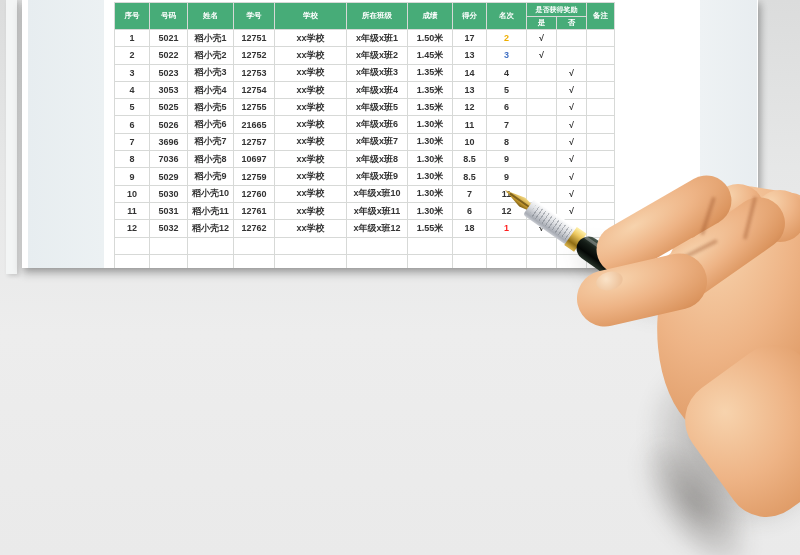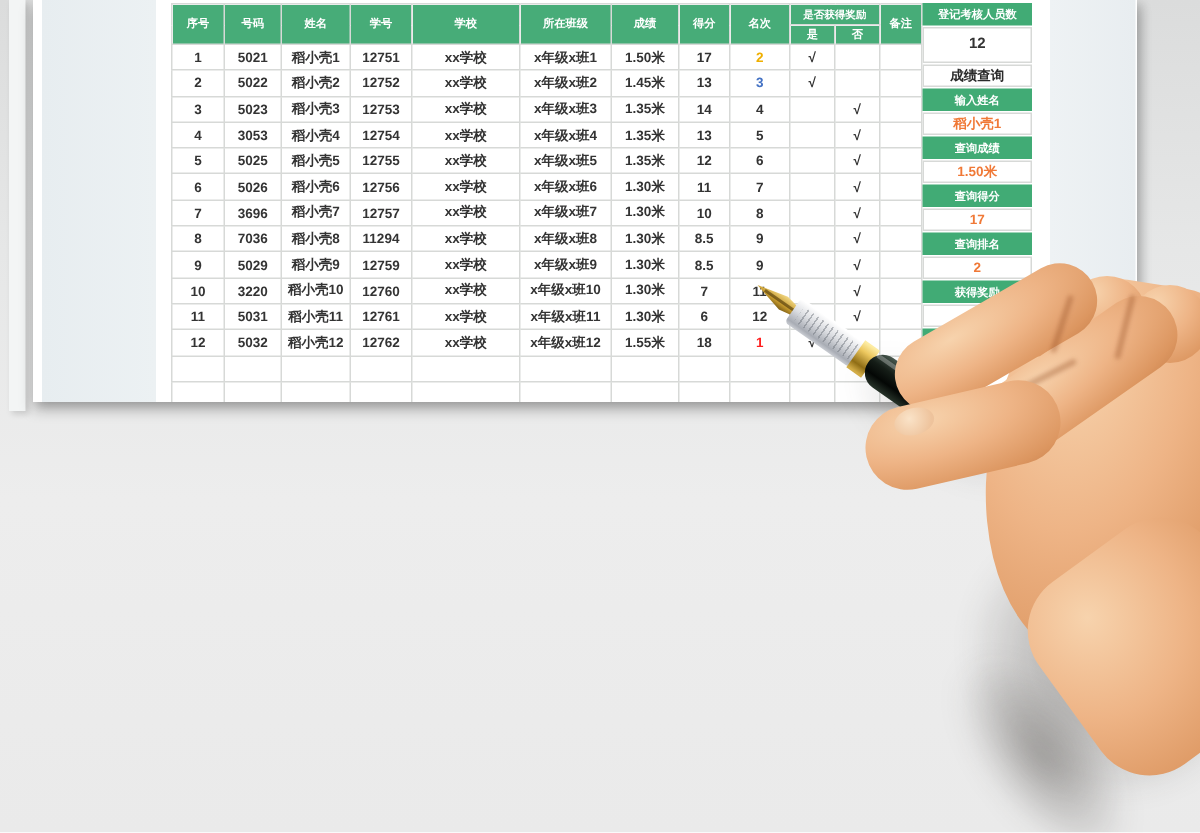--- a/index.html
+++ b/index.html
@@ -206,21 +206,21 @@
             <td>12</td>
             <td style="color: rgb(51, 51, 51);">6</td>
             <td class="chk"></td>
             <td class="chk">√</td>
             <td></td>
           </tr>
           <tr>
             <td>6</td>
             <td>5026</td>
             <td class="col-name">稻小壳6</td>
-            <td>12756</td>
+            <td>21665</td>
             <td class="col-school">xx学校</td>
             <td class="col-cls">x年级x班6</td>
             <td>1.30米</td>
             <td>11</td>
             <td style="color: rgb(51, 51, 51);">7</td>
             <td class="chk"></td>
             <td class="chk">√</td>
             <td></td>
           </tr>
           <tr>
@@ -234,21 +234,21 @@
             <td>10</td>
             <td style="color: rgb(51, 51, 51);">8</td>
             <td class="chk"></td>
             <td class="chk">√</td>
             <td></td>
           </tr>
           <tr>
             <td>8</td>
             <td>7036</td>
             <td class="col-name">稻小壳8</td>
-            <td>11294</td>
+            <td>10697</td>
             <td class="col-school">xx学校</td>
             <td class="col-cls">x年级x班8</td>
             <td>1.30米</td>
             <td>8.5</td>
             <td style="color: rgb(51, 51, 51);">9</td>
             <td class="chk"></td>
             <td class="chk">√</td>
             <td></td>
           </tr>
           <tr>
@@ -260,21 +260,21 @@
             <td class="col-cls">x年级x班9</td>
             <td>1.30米</td>
             <td>8.5</td>
             <td style="color: rgb(51, 51, 51);">9</td>
             <td class="chk"></td>
             <td class="chk">√</td>
             <td></td>
           </tr>
           <tr>
             <td>10</td>
-            <td>3220</td>
+            <td>5030</td>
             <td class="col-name">稻小壳10</td>
             <td>12760</td>
             <td class="col-school">xx学校</td>
             <td class="col-cls">x年级x班10</td>
             <td>1.30米</td>
             <td>7</td>
             <td style="color: rgb(51, 51, 51);">11</td>
             <td class="chk"></td>
             <td class="chk">√</td>
             <td></td>
@@ -331,41 +331,20 @@
             <td></td>
             <td></td>
             <td></td>
             <td></td>
             <td></td>
             <td></td>
           </tr>
         </tbody>
     </table>
 
-    <div class="panel">
-      <div class="prow green">登记考核人员数</div>
-      <div class="prow white count">12</div>
-      <div class="prow white section">成绩查询</div>
-
-      <div class="prow green">输入姓名</div>
-      <div class="prow white val">稻小壳1</div>
-
-      <div class="prow green">查询成绩</div>
-      <div class="prow white val">1.50米</div>
-
-      <div class="prow green">查询得分</div>
-      <div class="prow white val">17</div>
-
-      <div class="prow green">查询排名</div>
-      <div class="prow white val">2</div>
-
-      <div class="prow green">获得奖励</div>
-      <div class="prow white val"></div>
-      <div class="prow green"></div>
-    </div>
   </div>
 
   <div class="photo">
     <div class="sh sh-paper"></div>
     <div class="sh sh-desk"></div>
     <div class="sh sh-wrist"></div>
 
     <div class="pen">
       <div class="nib"></div>
       <div class="nib-slit"></div>

